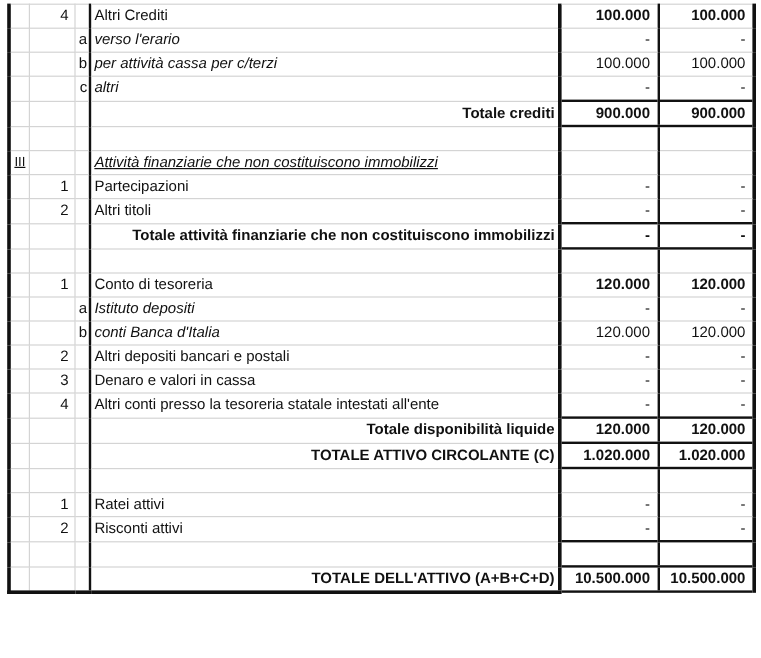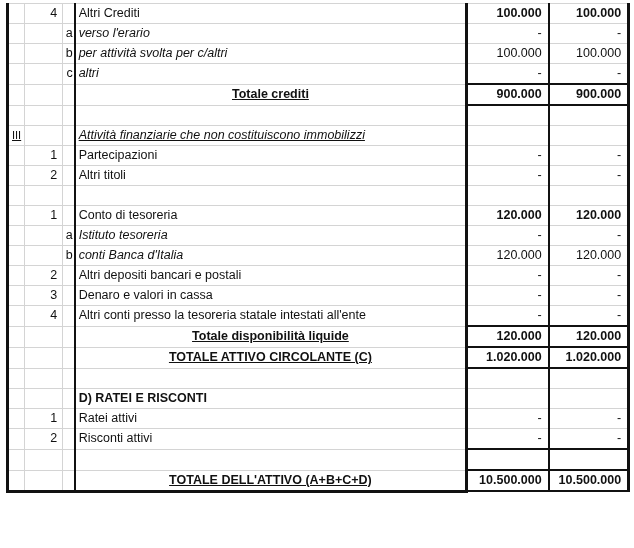--- a/index.html
+++ b/index.html
@@ -19,21 +19,21 @@
   td.num { text-align: right; padding-right: 5px !important; }
   td.letter { padding: 0 1px !important; text-align: right; }
   td.desc { border-left: 2px solid #111 !important; }
   td.v1 { border-left: 3px solid #111 !important; text-align: right; padding-right: 6px !important; }
   td.v2 { border-left: 2px solid #111 !important; border-right: 3px solid #111 !important; text-align: right; padding-right: 6px !important; }
   tr.last td { border-bottom: 3px solid #111 !important; }
   tr.boxed td.v1, tr.boxed td.v2 { border-top: 2px solid #111 !important; border-bottom: 2px solid #111 !important; }
   .italic { font-style: italic; }
   .underline { text-decoration: underline; }
   .bold { font-weight: bold; }
-  .right { text-align: center; text-decoration: underline; }
+  .right { text-align: right; }
   .dash { padding-right: 20px !important; }
 </style>
 </head>
 <body>
 
 <table id="sheet">
   <colgroup>
     <col class="c-roman">
       <col class="c-num">
       <col class="c-letter">
@@ -55,21 +55,21 @@
         <td class="num"></td>
         <td class="letter">a</td>
         <td class="desc italic">verso l'erario</td>
         <td class="v1 dash">-</td>
         <td class="v2 dash">-</td>
       </tr>
       <tr>
         <td class="roman"></td>
         <td class="num"></td>
         <td class="letter">b</td>
-        <td class="desc italic">per attività svolta per c/altri</td>
+        <td class="desc italic">per attività cassa per c/terzi</td>
         <td class="v1">100.000</td>
         <td class="v2">100.000</td>
       </tr>
       <tr>
         <td class="roman"></td>
         <td class="num"></td>
         <td class="letter">c</td>
         <td class="desc italic">altri</td>
         <td class="v1 dash">-</td>
         <td class="v2 dash">-</td>
@@ -107,41 +107,49 @@
         <td class="v2 dash">-</td>
       </tr>
       <tr>
         <td class="roman"></td>
         <td class="num">2</td>
         <td class="letter"></td>
         <td class="desc">Altri titoli</td>
         <td class="v1 dash">-</td>
         <td class="v2 dash">-</td>
       </tr>
+      <tr class="boxed">
+        <td class="roman"></td>
+        <td class="num"></td>
+        <td class="letter"></td>
+        <td class="desc bold right">Totale attività finanziarie che non costituiscono immobilizzi</td>
+        <td class="v1 bold dash">-</td>
+        <td class="v2 bold dash">-</td>
+      </tr>
       <tr>
         <td class="roman"></td>
         <td class="num"></td>
         <td class="letter"></td>
         <td class="desc"></td>
         <td class="v1"></td>
         <td class="v2"></td>
       </tr>
       <tr>
         <td class="roman"></td>
         <td class="num">1</td>
         <td class="letter"></td>
         <td class="desc">Conto di tesoreria</td>
         <td class="v1 bold">120.000</td>
         <td class="v2 bold">120.000</td>
       </tr>
       <tr>
         <td class="roman"></td>
         <td class="num"></td>
         <td class="letter">a</td>
-        <td class="desc italic">Istituto tesoreria</td>
+        <td class="desc italic">Istituto depositi</td>
         <td class="v1 dash">-</td>
         <td class="v2 dash">-</td>
       </tr>
       <tr>
         <td class="roman"></td>
         <td class="num"></td>
         <td class="letter">b</td>
         <td class="desc italic">conti Banca d'Italia</td>
         <td class="v1">120.000</td>
         <td class="v2">120.000</td>
@@ -189,28 +197,20 @@
       <tr>
         <td class="roman"></td>
         <td class="num"></td>
         <td class="letter"></td>
         <td class="desc"></td>
         <td class="v1"></td>
         <td class="v2"></td>
       </tr>
       <tr>
         <td class="roman"></td>
-        <td class="num"></td>
-        <td class="letter"></td>
-        <td class="desc bold">D) RATEI E RISCONTI</td>
-        <td class="v1"></td>
-        <td class="v2"></td>
-      </tr>
-      <tr>
-        <td class="roman"></td>
         <td class="num">1</td>
         <td class="letter"></td>
         <td class="desc">Ratei attivi</td>
         <td class="v1 dash">-</td>
         <td class="v2 dash">-</td>
       </tr>
       <tr>
         <td class="roman"></td>
         <td class="num">2</td>
         <td class="letter"></td>

